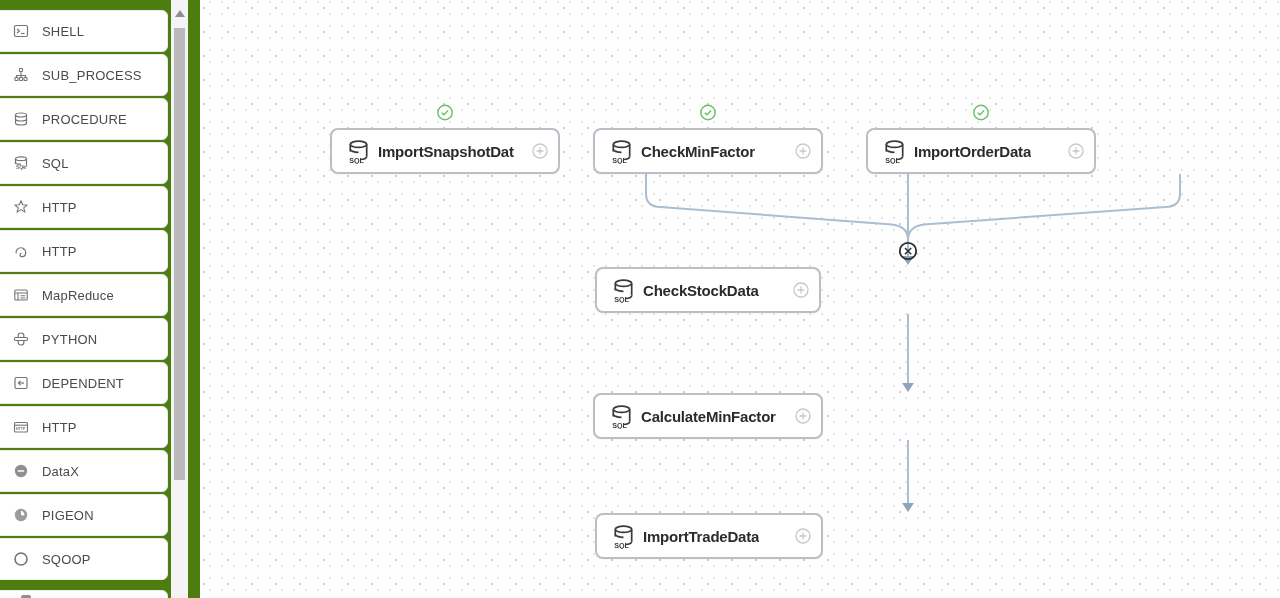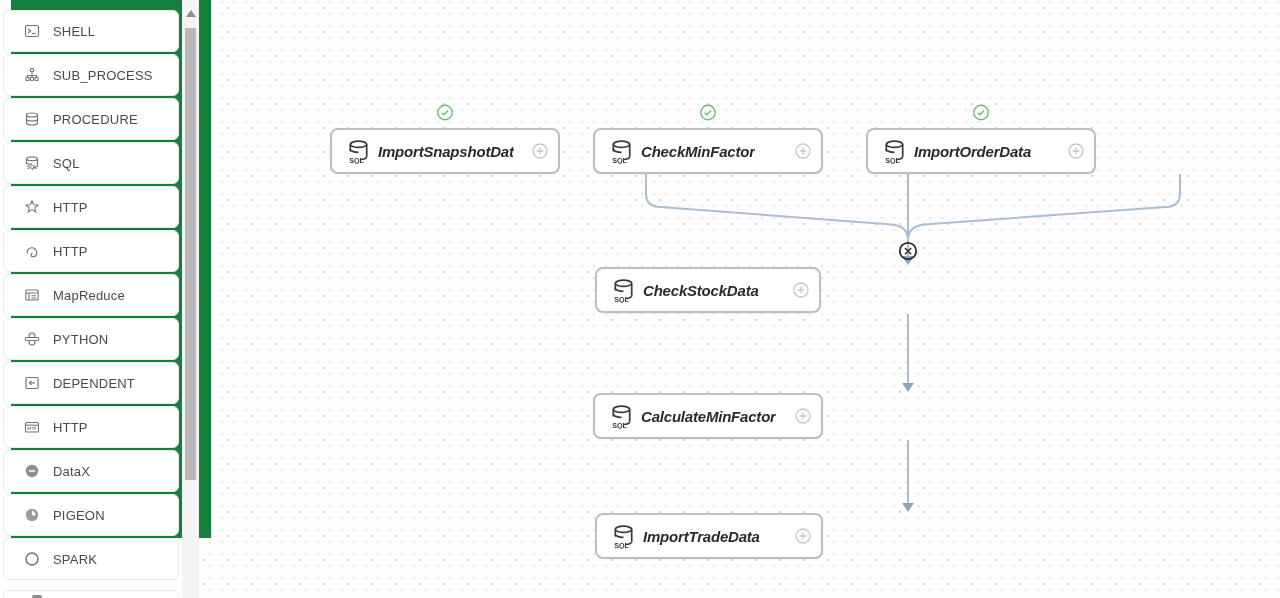--- a/index.html
+++ b/index.html
@@ -24,28 +24,28 @@
   
   .node{
     position:absolute;height:46px;background:#fff;
     border:2px solid #b9bfc5;border-radius:8px;
     display:flex;align-items:center;gap:7px;padding-left:13px;
     box-sizing:border-box;z-index:2;box-shadow:0 1px 2px rgba(0,0,0,0.04);
     overflow:visible;
   }
   .node-title{
     font-size:15px;font-weight:bold;color:#2b2b2b;white-space:nowrap;
-    overflow:hidden;max-width:176px;letter-spacing:-0.2px;font-style:italic;
+    overflow:hidden;max-width:176px;letter-spacing:-0.2px;
   }
   .node-icon{flex:0 0 26px;height:26px;display:inline-flex;}
   .node-plus{position:absolute;right:10px;top:50%;transform:translateY(-50%);width:16px;height:16px;display:inline-flex;}
   .node-status{position:absolute;top:-26px;left:50%;transform:translateX(-50%);width:17px;height:17px;display:inline-flex;}
 
   
-  .sidebar{position:absolute;left:0;top:0;width:200px;height:538px;background:#15803d;z-index:3;margin-left:11px;}
+  .sidebar{position:absolute;left:0;top:0;width:200px;height:598px;background:#4d7c0f;z-index:3;}
   .side-list{position:absolute;left:-8px;top:10px;width:176px;}
   .side-item{
     height:42px;margin-bottom:2px;background:#fff;border:1px solid #ebebeb;
     border-radius:6px;display:flex;align-items:center;gap:13px;
     padding-left:20px;box-sizing:border-box;
   }
   .side-icon{flex:0 0 16px;height:16px;display:inline-flex;}
   .side-label{font-size:13px;color:#4a4a4a;letter-spacing:0.2px;}
   .side-partial{
     position:absolute;left:-8px;top:590px;width:176px;height:42px;background:#fff;
@@ -340,21 +340,21 @@
             </svg>
           </span>
           <span class="side-label">PIGEON</span>
         </div>
         <div class="side-item">
           <span class="side-icon">
             <svg viewBox="0 0 16 16" width="16" height="16" fill="none" stroke="#757575" stroke-width="1.6">
               <circle cx="8" cy="8" r="6"></circle>
             </svg>
           </span>
-          <span class="side-label">SPARK</span>
+          <span class="side-label">SQOOP</span>
         </div>
       </div>
     <div class="side-partial">
       <span class="blob"></span>
     </div>
     <div class="scrollbar">
       <div class="scroll-up"></div>
       <div class="scroll-thumb"></div>
     </div>
   </aside>

